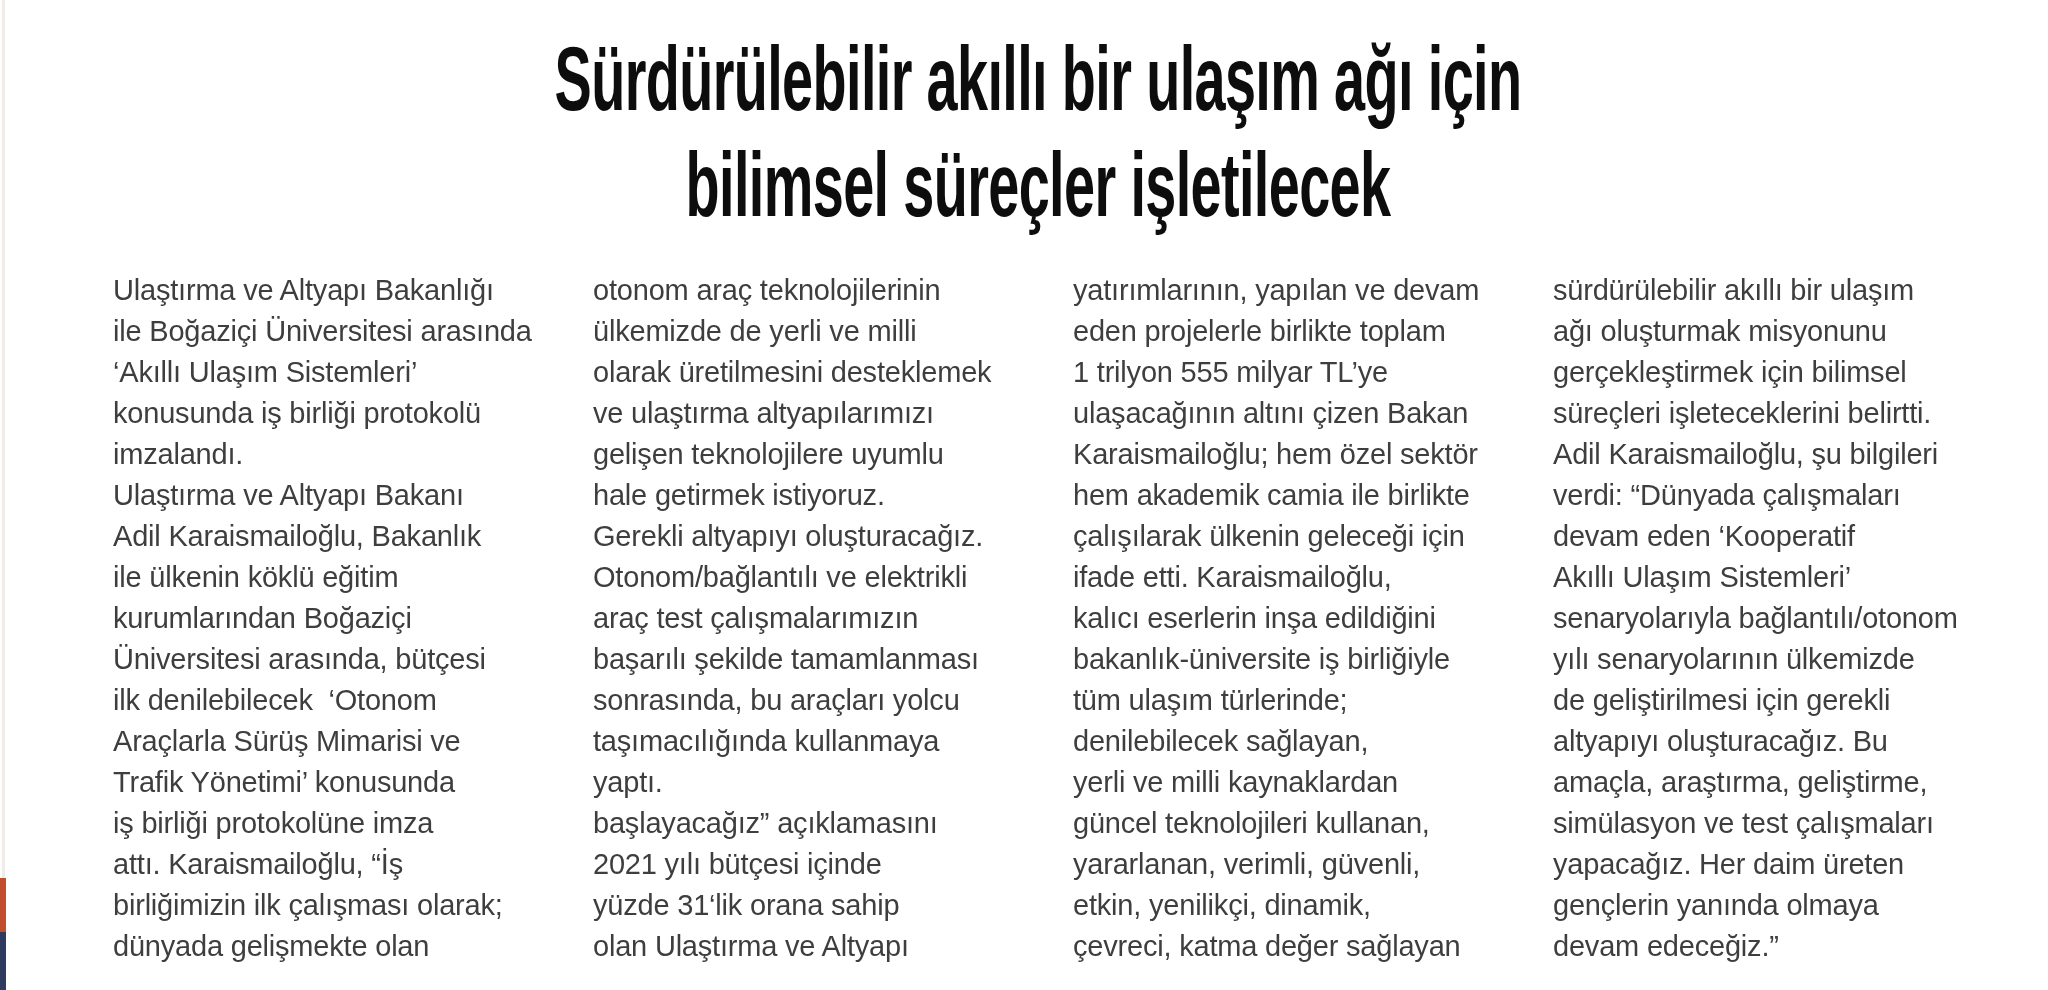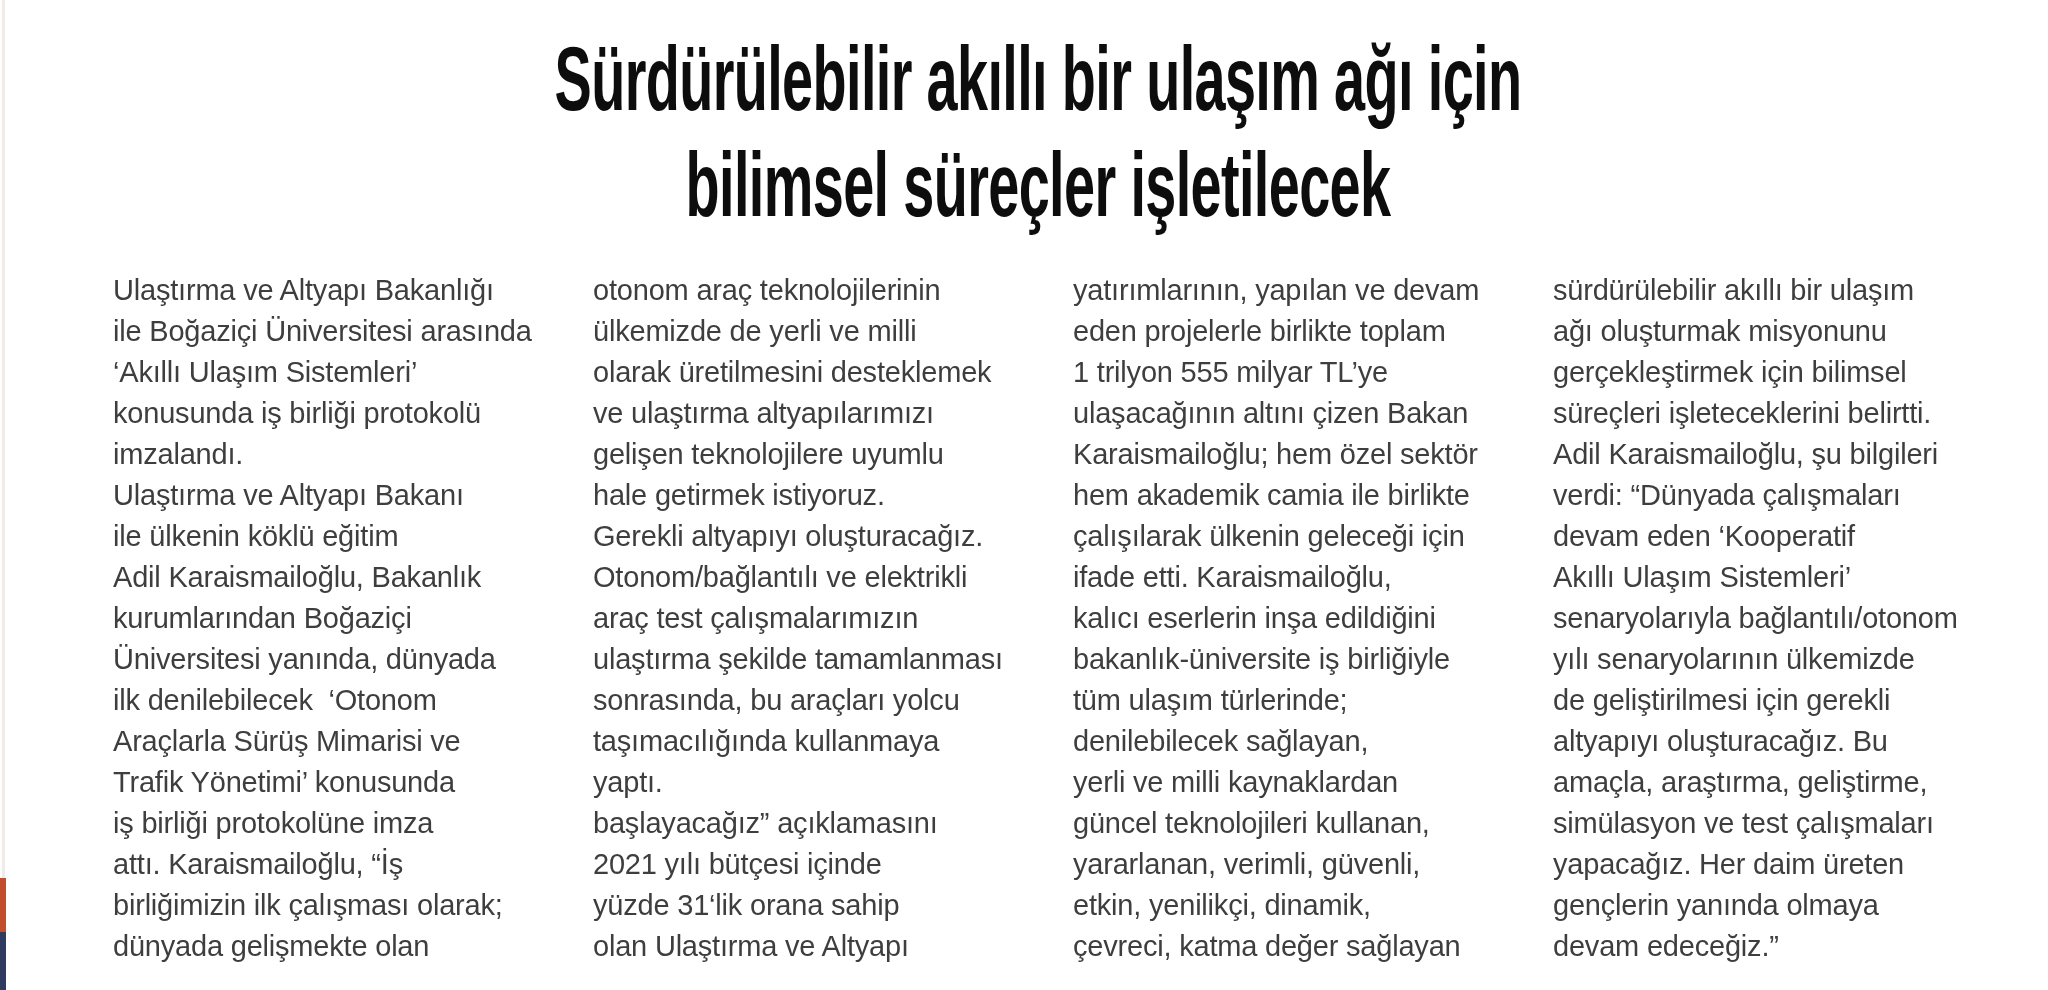--- a/index.html
+++ b/index.html
@@ -97,43 +97,43 @@
 </div>
 
 <div class="columns">
   <div class="column">
       <div class="line">Ulaştırma ve Altyapı Bakanlığı</div>
       <div class="line">ile Boğaziçi Üniversitesi arasında</div>
       <div class="line">‘Akıllı Ulaşım Sistemleri’</div>
       <div class="line">konusunda iş birliği protokolü</div>
       <div class="line">imzalandı.</div>
       <div class="line">Ulaştırma ve Altyapı Bakanı</div>
+      <div class="line">Adil Karaismailoğlu, Bakanlık</div>
       <div class="line">ile ülkenin köklü eğitim</div>
-      <div class="line">Adil Karaismailoğlu, Bakanlık</div>
       <div class="line">kurumlarından Boğaziçi</div>
-      <div class="line">Üniversitesi yanında, dünyada</div>
+      <div class="line">Üniversitesi arasında, bütçesi</div>
       <div class="line">ilk denilebilecek  ‘Otonom</div>
       <div class="line">Araçlarla Sürüş Mimarisi ve</div>
       <div class="line">Trafik Yönetimi’ konusunda</div>
       <div class="line">iş birliği protokolüne imza</div>
       <div class="line">attı. Karaismailoğlu, “İş</div>
       <div class="line">birliğimizin ilk çalışması olarak;</div>
       <div class="line">dünyada gelişmekte olan</div>
     </div>
   <div class="column">
       <div class="line">otonom araç teknolojilerinin</div>
       <div class="line">ülkemizde de yerli ve milli</div>
       <div class="line">olarak üretilmesini desteklemek</div>
       <div class="line">ve ulaştırma altyapılarımızı</div>
       <div class="line">gelişen teknolojilere uyumlu</div>
       <div class="line">hale getirmek istiyoruz.</div>
       <div class="line">Gerekli altyapıyı oluşturacağız.</div>
       <div class="line">Otonom/bağlantılı ve elektrikli</div>
       <div class="line">araç test çalışmalarımızın</div>
-      <div class="line">ulaştırma şekilde tamamlanması</div>
+      <div class="line">başarılı şekilde tamamlanması</div>
       <div class="line">sonrasında, bu araçları yolcu</div>
       <div class="line">taşımacılığında kullanmaya</div>
       <div class="line">yaptı.</div>
       <div class="line">başlayacağız” açıklamasını</div>
       <div class="line">2021 yılı bütçesi içinde</div>
       <div class="line">yüzde 31‘lik orana sahip</div>
       <div class="line">olan Ulaştırma ve Altyapı</div>
     </div>
   <div class="column">
       <div class="line">yatırımlarının, yapılan ve devam</div>

